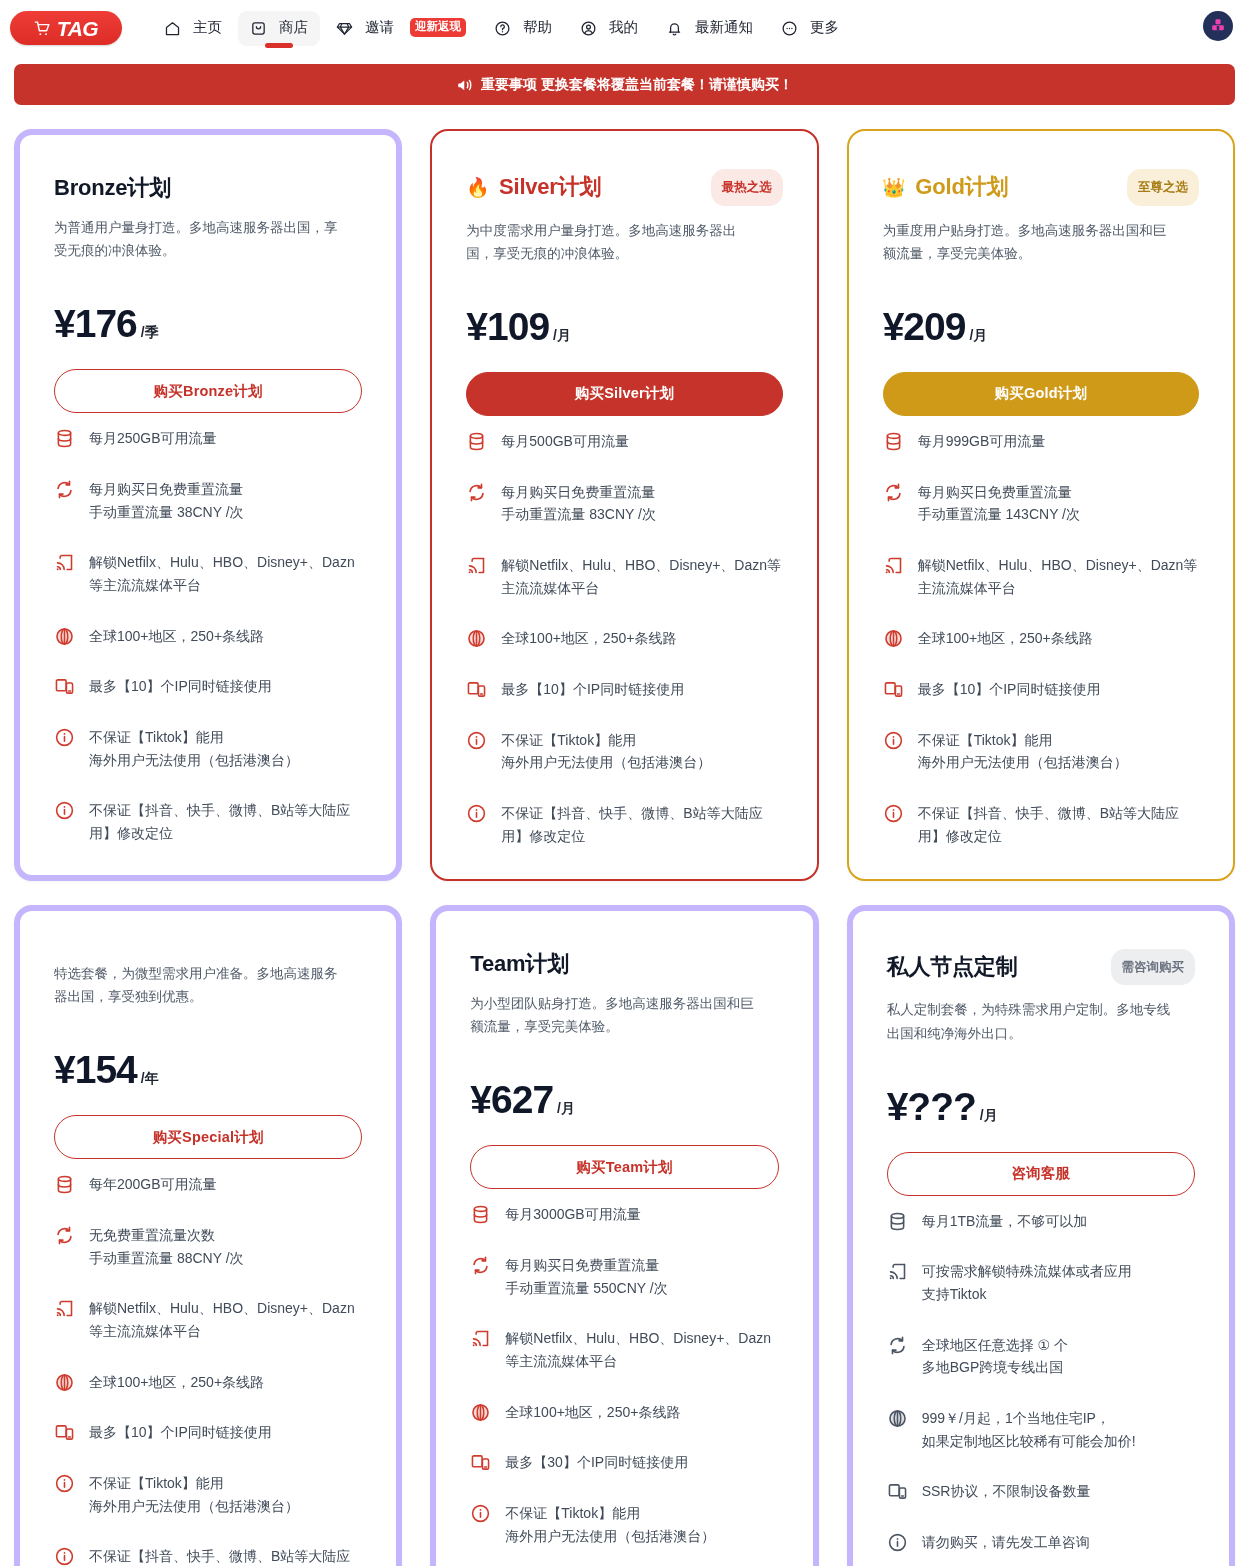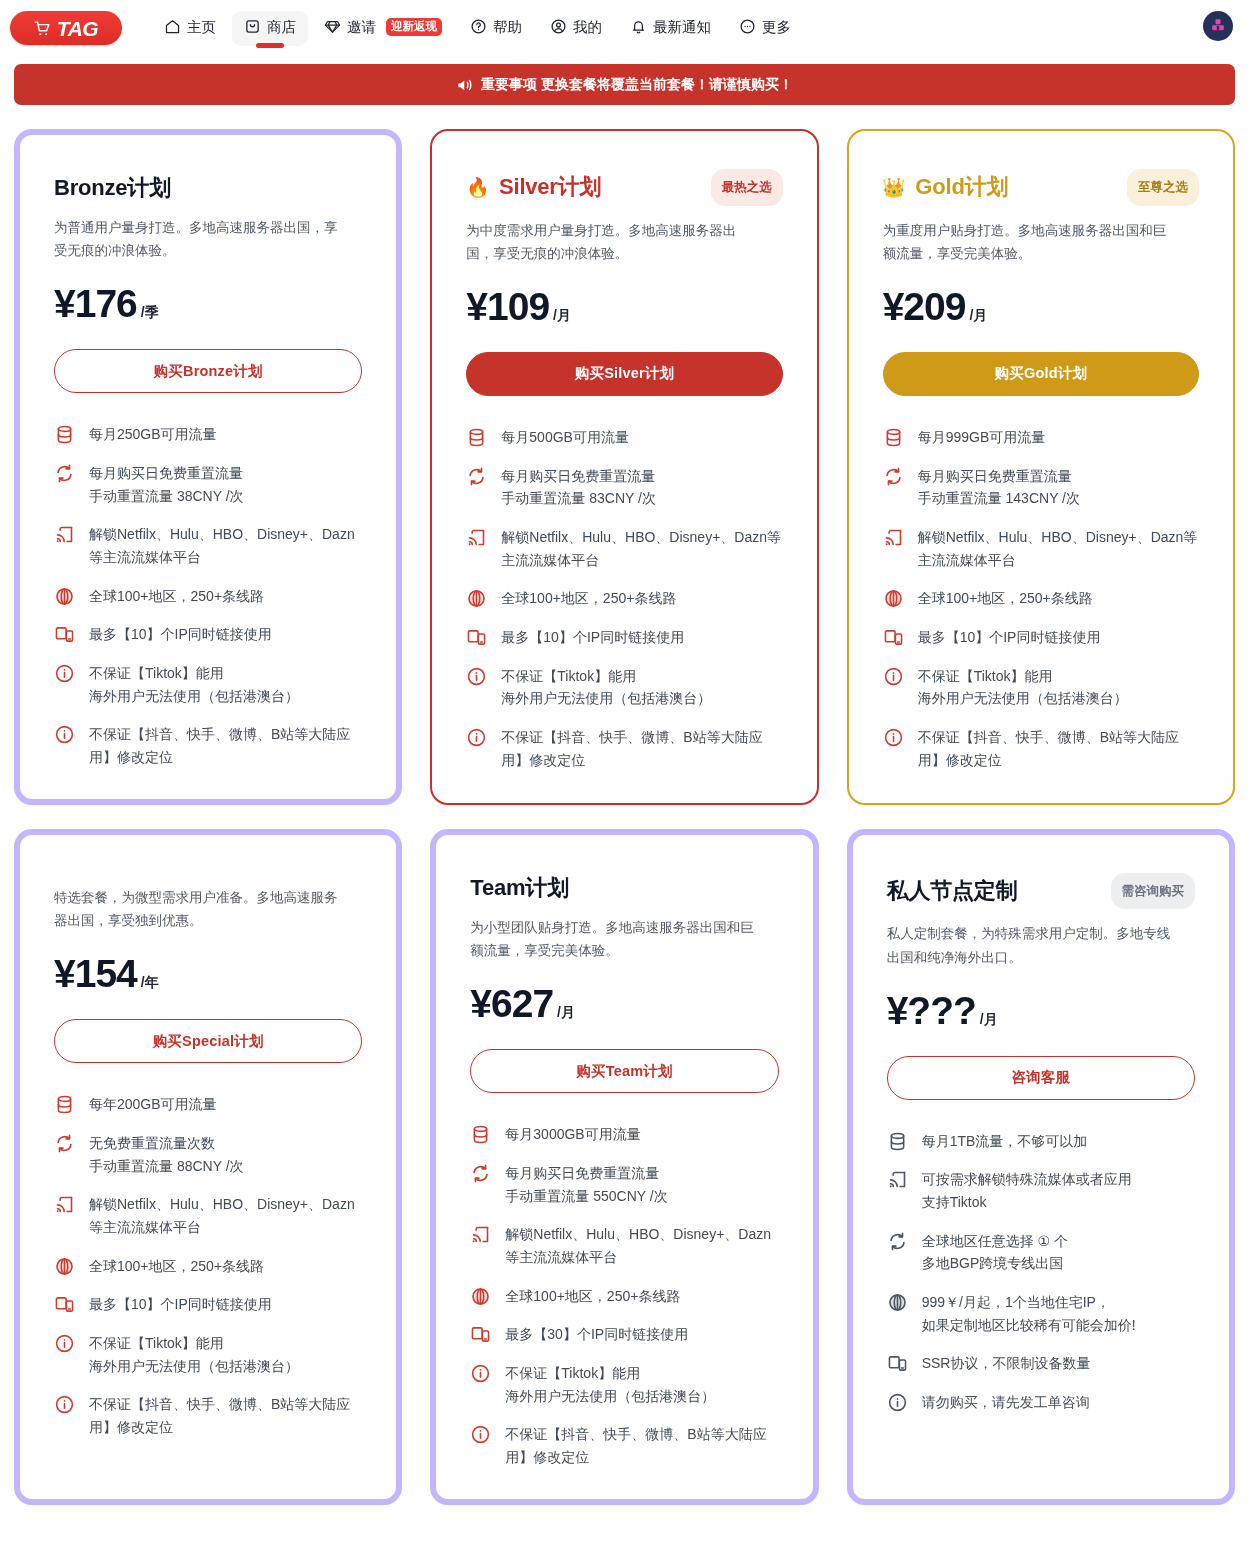--- a/index.html
+++ b/index.html
@@ -38,21 +38,21 @@
     line-height: 1;
     color: #fff;
   }
   .nav {
     display: flex;
     align-items: center;
     margin-left: 30px;
     gap: 4px;
   }
   .nav-item {
-    display: flex; align-items: flex-start; gap: 6px;
+    display: flex; align-items: flex-end; gap: 12px;
     padding: 7px 12px 9px 12px;
     border-radius: 9px;
     font-size: 14.5px;
     color: #1f2430;
     position: relative;
     cursor: pointer;
     white-space: nowrap;
   }
   .nav-item.active { background: #f5f5f5; }
   .nav-item.active .underline {
@@ -144,21 +144,21 @@
   .pill.grey { background: #eceef0; color: #6b7280; }
 
   .desc {
     margin-top: 13px;
     font-size: 13.5px;
     line-height: 1.72;
     color: #505a68;
     max-width: 295px;
   }
   .price {
-    margin-top: 22px;
+    margin-top: 42px;
     display: flex; align-items: baseline;
   }
   .price .amount {
     font-size: 39px;
     font-weight: 800;
     letter-spacing: -1px;
     color: #0f1729;
     line-height: 1;
   }
   .price .period {
@@ -179,24 +179,24 @@
     cursor: pointer;
     border: 1.6px solid #c63229;
     background: #fff;
     color: #c63229;
     letter-spacing: .2px;
   }
   .buy-btn.solid-red  { background: #c6332b; border-color:#c6332b; color:#fff; }
   .buy-btn.solid-gold { background: #cf9a18; border-color:#cf9a18; color:#fff; }
 
   .features {
-    margin-top: 30px;
+    margin-top: 14px;
     display: flex;
     flex-direction: column;
-    gap: 16px;
+    gap: 28px;
   }
   .feature {
     display: flex;
     align-items: flex-start;
     gap: 14px;
   }
   .feature .ico {
     flex: 0 0 auto;
     width: 21px; height: 21px;
     margin-top: 1px;

